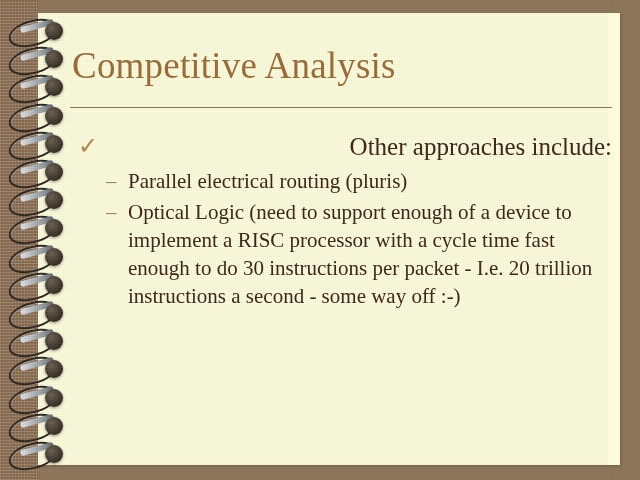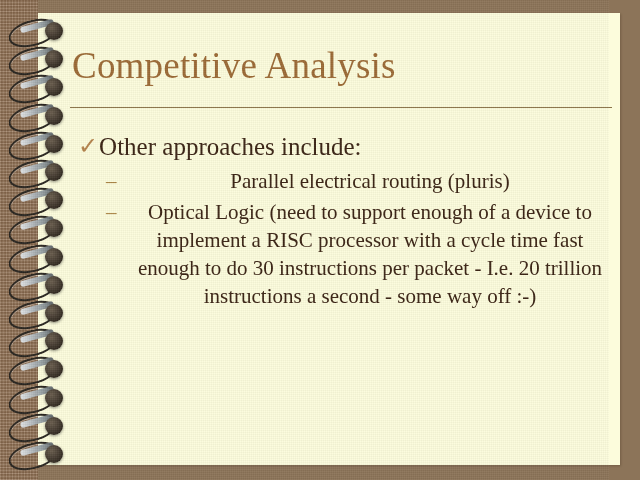--- a/index.html
+++ b/index.html
@@ -148,41 +148,40 @@
     line-height: 31px;
     margin-bottom: 5px;
   }
   .lvl1 .check {
     flex: 0 0 auto;
     color: #b5844d;
     font-size: 24px;
     line-height: 31px;
     margin-right: 1px;
   }
-  .lvl1 .txt { flex: 1 1 auto; }
+  .lvl1 .txt { flex: 1 1 auto; text-align: right; }
 
   
   .lvl2 {
     display: flex;
     align-items: flex-start;
     font-size: 21px;
     line-height: 28px;
     margin-left: 28px;
     margin-top: 3px;
   }
   .lvl2 .dash {
     flex: 0 0 16px;
     color: #a8803f;
     font-size: 21px;
     line-height: 28px;
   }
   .lvl2 .txt {
     flex: 1 1 auto;
     padding-left: 6px;
-    text-align: center;
   }
 </style>
 </head>
 <body>
 
 <div id="slide">
 
   <div class="spine-strip"></div>
 
   <div class="page"></div>

